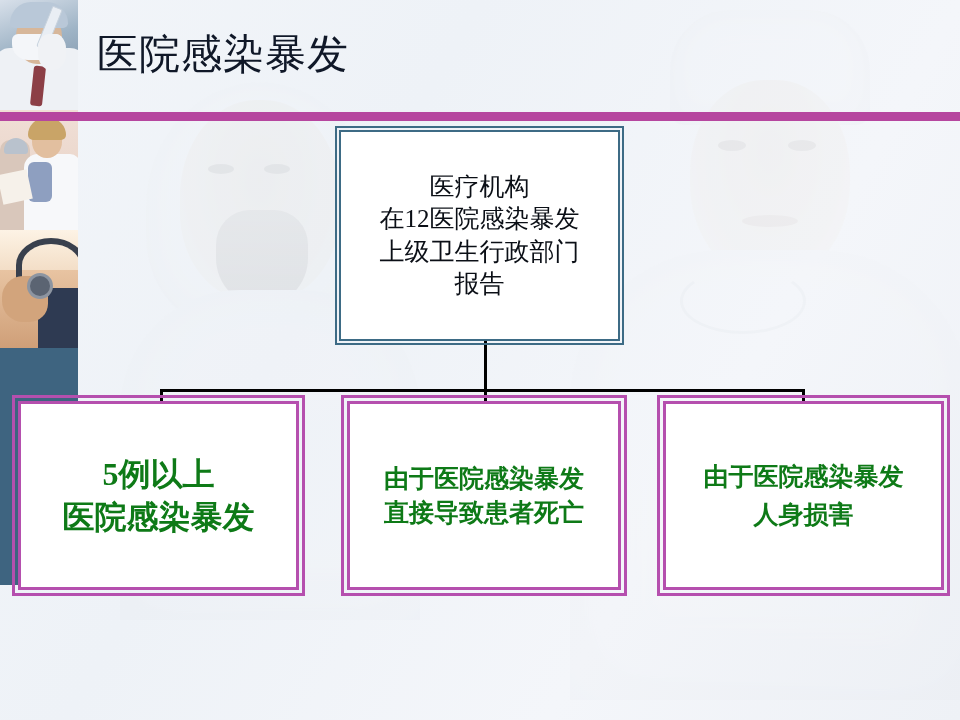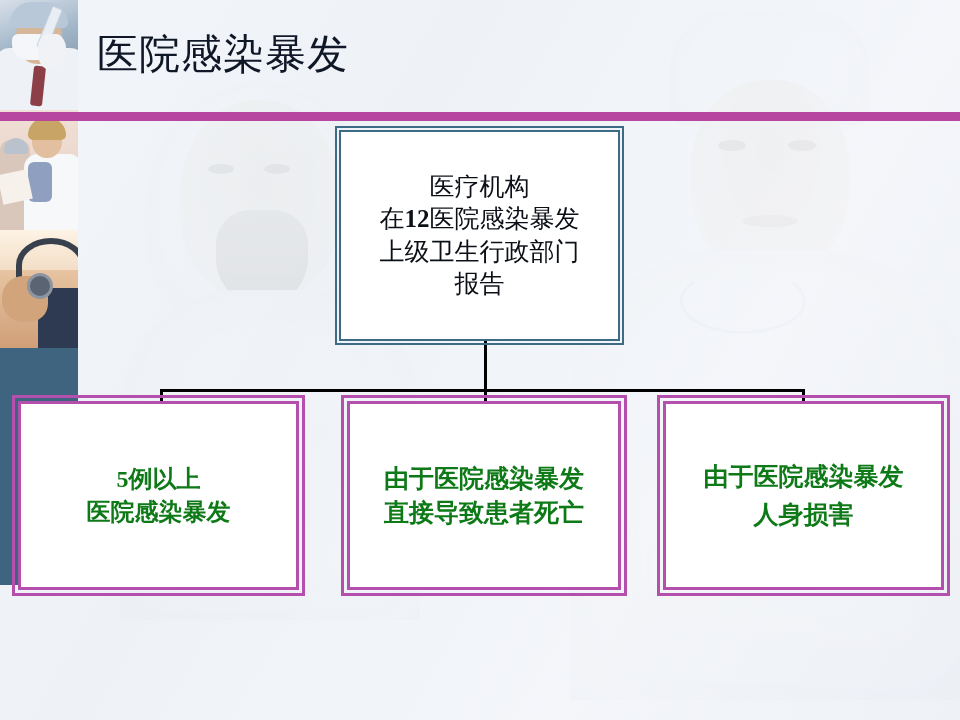--- a/index.html
+++ b/index.html
@@ -239,42 +239,42 @@
     border: 2px solid #3d6b85;
     outline: 2px solid #3d6b85;
     outline-offset: 2px;
     background: #ffffff;
   }
   .node-top .node-text {
     font-size: 25px;
     line-height: 1.30;
     color: #0b0f16;
   }
-  .node-top .node-text b { font-weight: bold; }
+  .node-top .node-text b { font-weight: normal; }
 
   
   .node-bottom {
     top: 401px;
     height: 189px;
     border: 3px solid #b54fae;
     outline: 3px solid #b54fae;
     outline-offset: 3px;
     background: #ffffff;
   }
   .node-bottom .node-text {
     font-size: 25px;
     line-height: 1.34;
     color: #0e7a17;
     font-weight: bold;
   }
   .node-b1 { left: 18px;  width: 281px; }
   .node-b2 { left: 347px; width: 274px; }
   .node-b3 { left: 663px; width: 281px; }
 
-  .node-b1 .node-text { font-size: 24px; }
+  .node-b1 .node-text { font-size: 32px; }
   .node-b3 .node-text { line-height: 1.50; }
 
   .nowrap { white-space: nowrap; }
 </style>
 </head>
 <body>
 
 <div id="slide">
 
   <div class="bg-figs">

